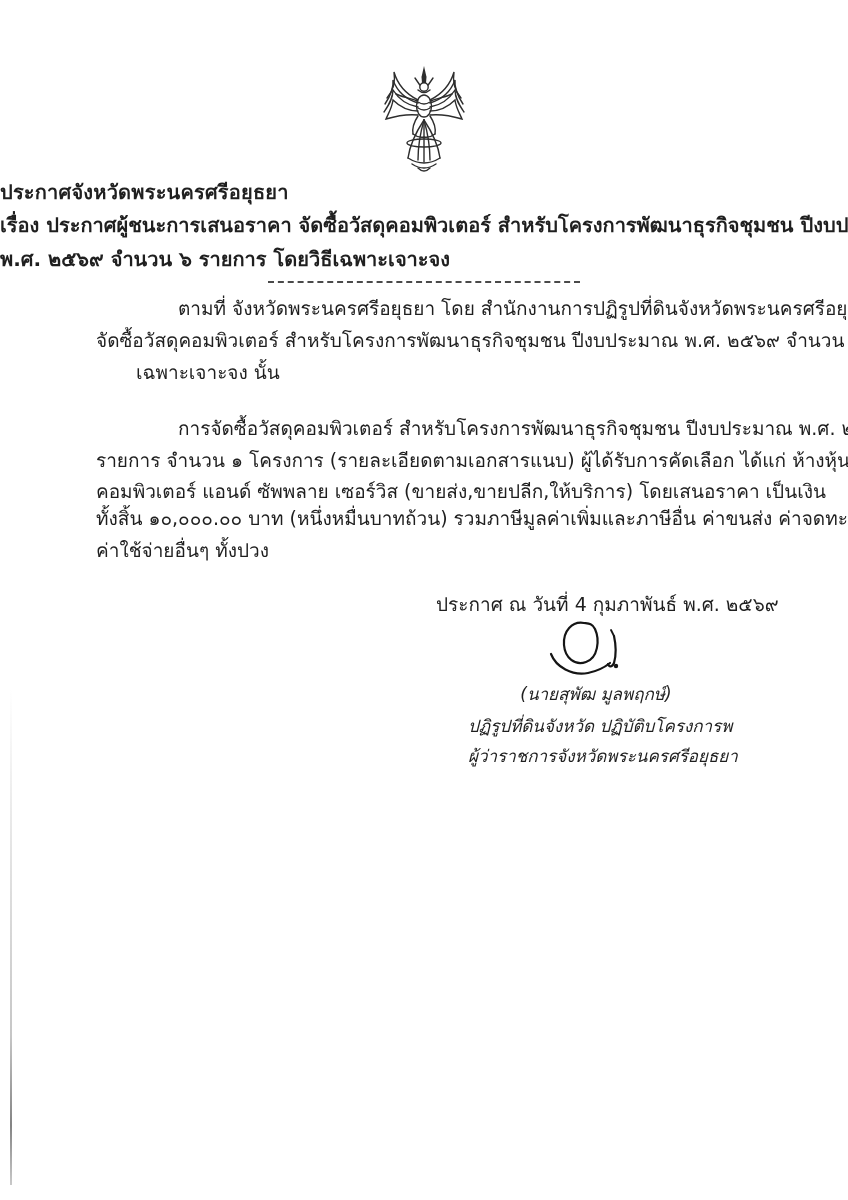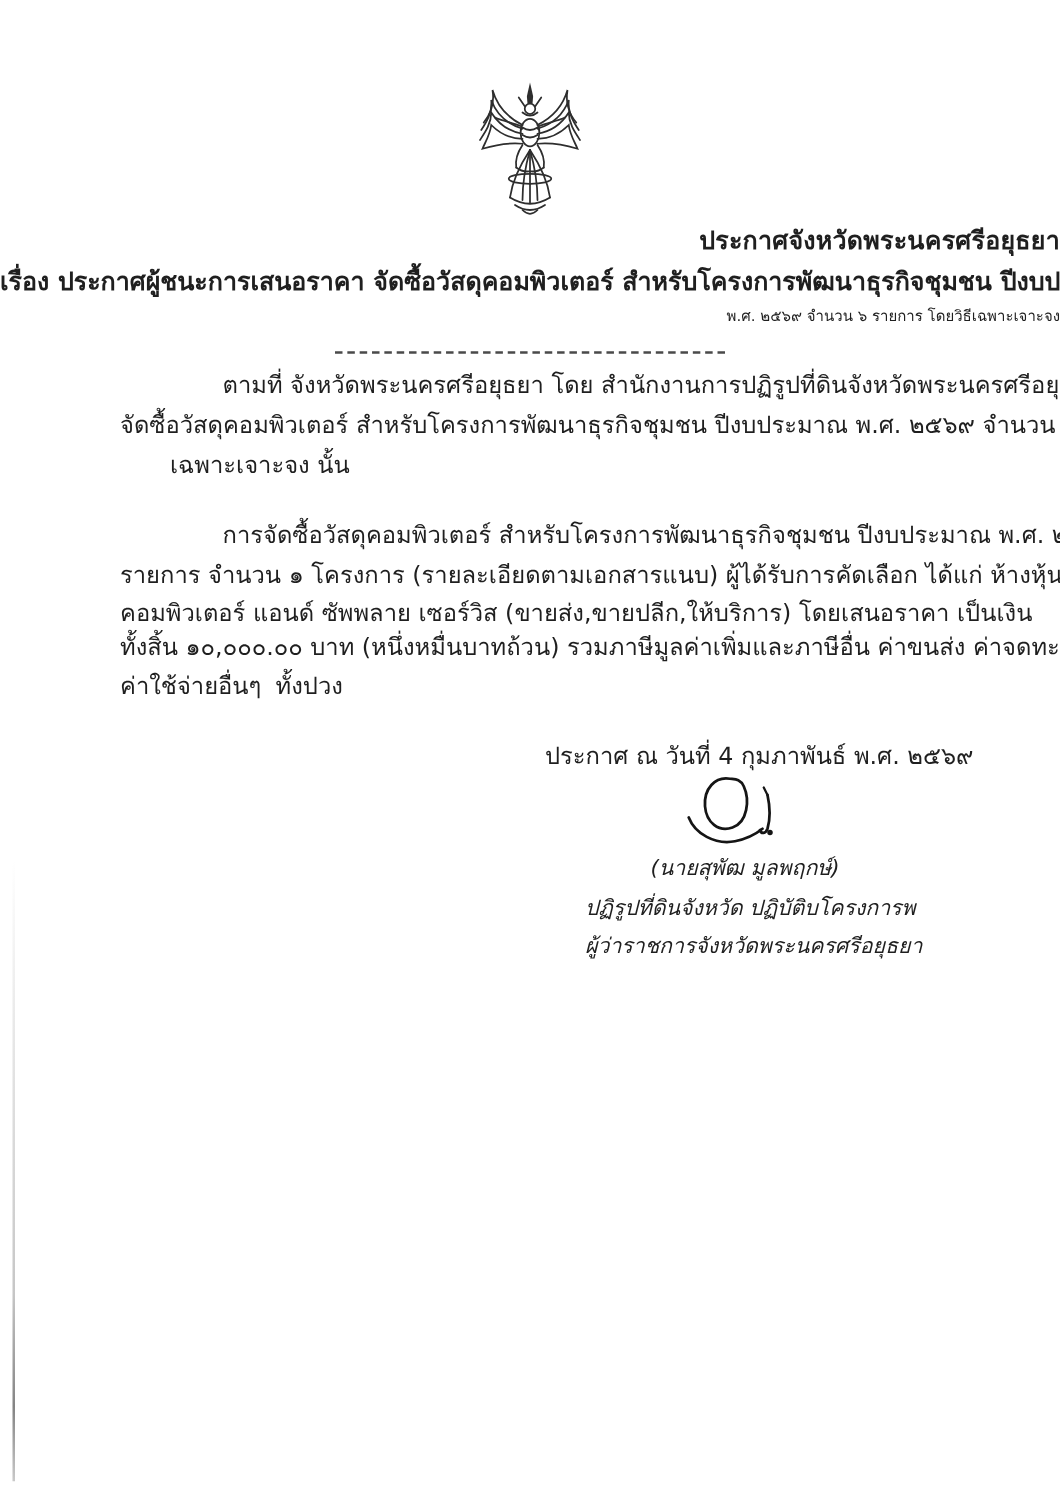--- a/index.html
+++ b/index.html
@@ -16,31 +16,31 @@
     position: absolute;
     left: 372px;
     top: 64px;
     width: 104px;
     height: 114px;
   }
   .center-line {
     position: absolute;
     left: 0;
     right: 0;
-    text-align: right;
+    text-align: left;
     white-space: nowrap;
   }
   .doc-title {
     top: 176px;
     font-size: 20px;
     font-weight: 600;
     letter-spacing: .2px;
   }
   .subject1 { top: 209px; font-size: 20px; font-weight: 600; }
-  .subject2 { top: 243px; font-size: 12px; font-weight: 400; padding-left: 23px; }
+  .subject2 { top: 243px; font-size: 20px; font-weight: 700; }
   .separator {
     position: absolute;
     left: 268px;
     top: 281px;
     width: 312px;
     height: 0;
     border-top: 2px dashed #4a4a4a;
   }
   .body-line {
     position: absolute;
@@ -52,21 +52,21 @@
     overflow: visible;
   }
   .indent { padding-left: 82px; }
   .p1-l1 { top: 296px; }
   .p1-l2 { top: 328px; }
   .p1-l3 { top: 360px; margin-left: 40px; }
   .p2-l1 { top: 416px; }
   .p2-l2 { top: 448px; }
   .p2-l3 { top: 479px; }
   .p2-l4 { top: 506px; }
-  .p2-l5 { top: 538px; font-family: Liberation Mono, monospace; }
+  .p2-l5 { top: 538px; }
   .date-line {
     position: absolute;
     left: 436px;
     top: 589px;
     font-size: 19px;
     white-space: nowrap;
   }
   .signature-svg {
     position: absolute;
     left: 548px;

